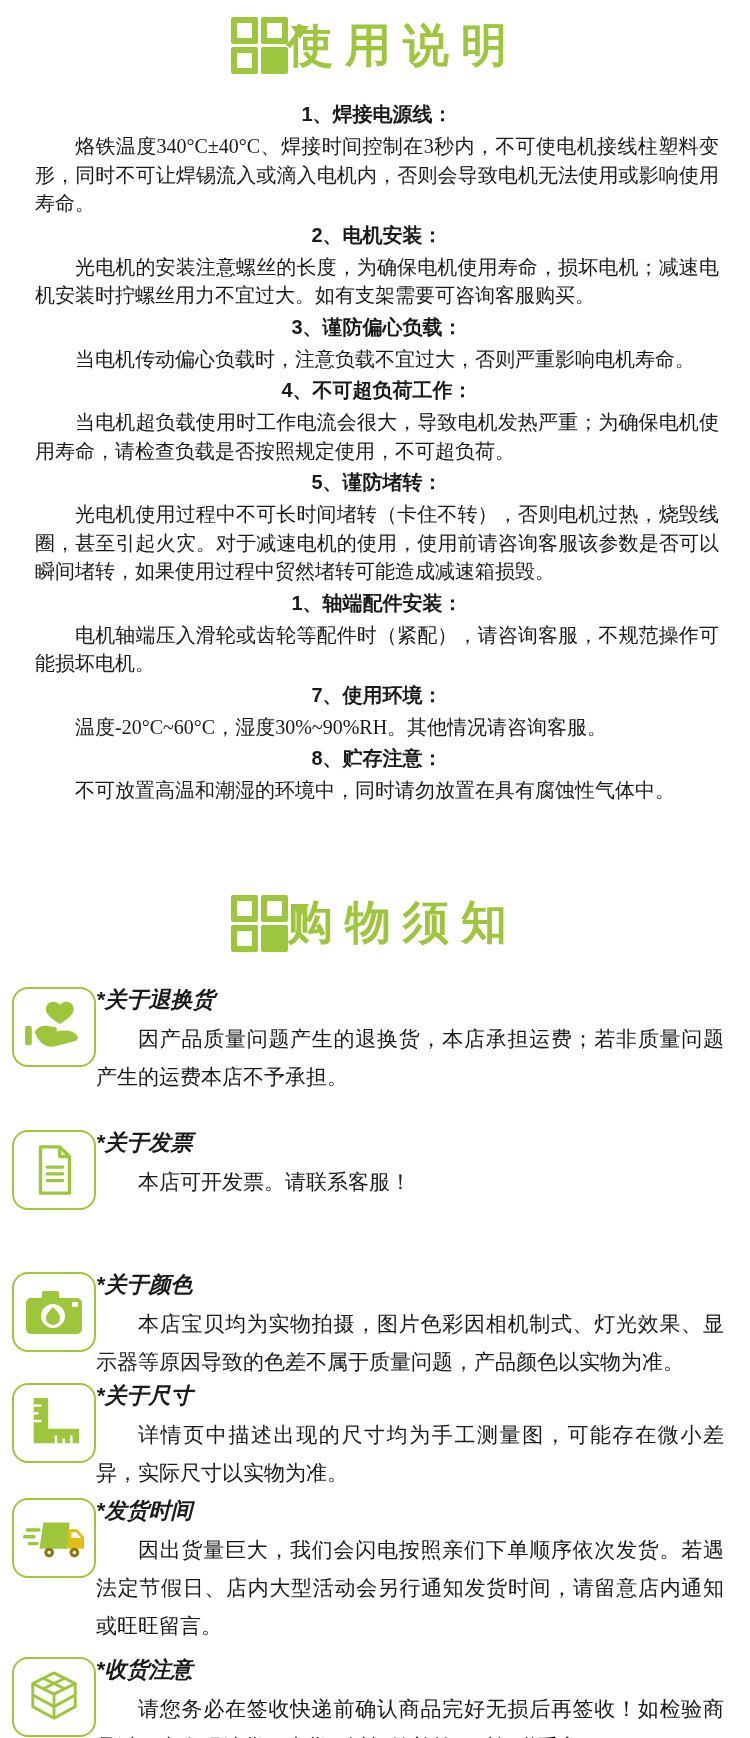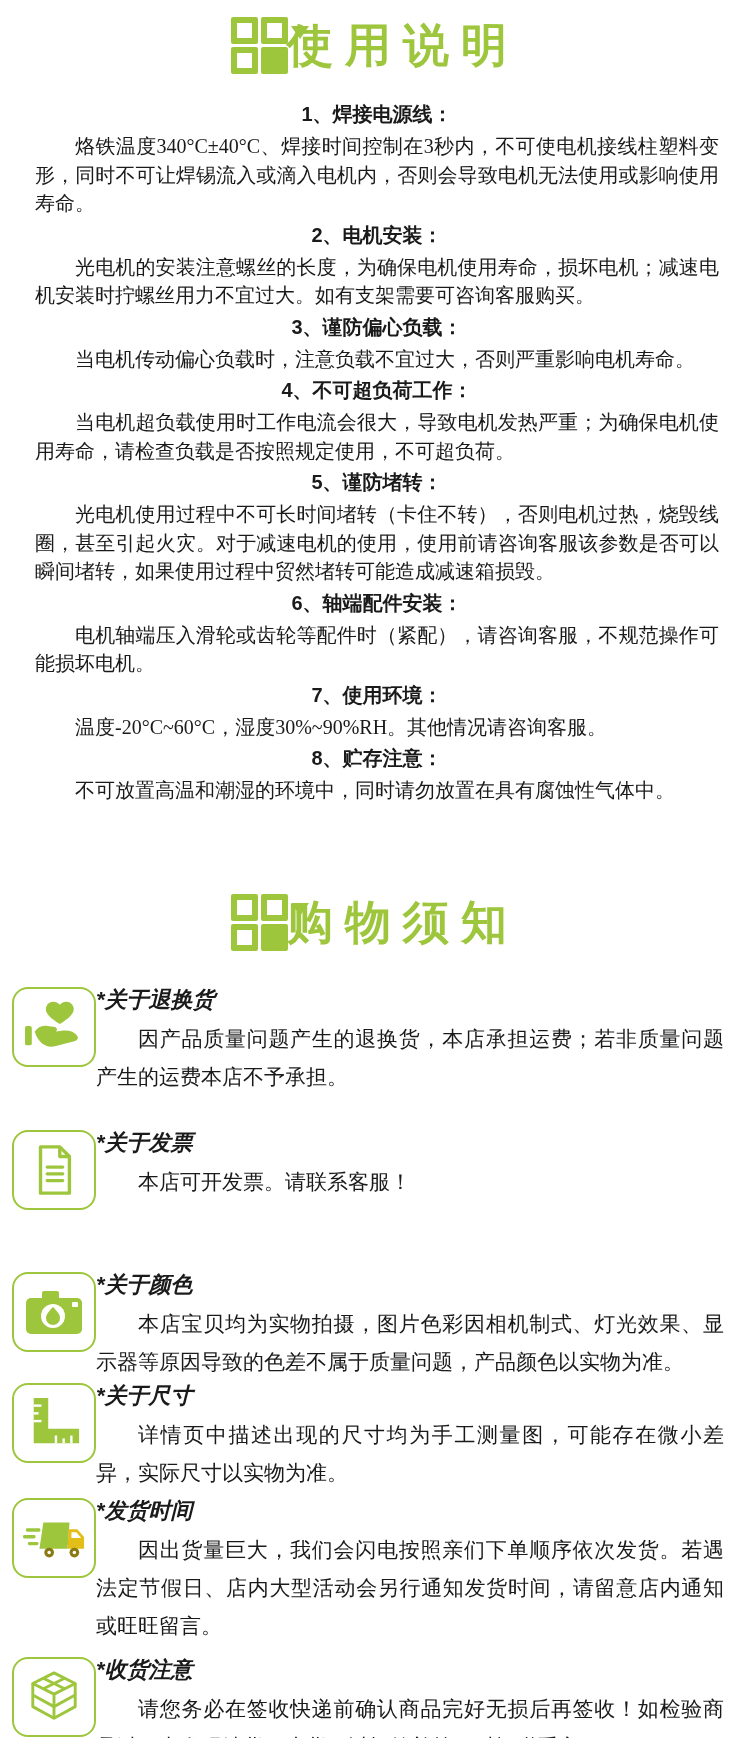--- a/index.html
+++ b/index.html
@@ -42,21 +42,21 @@
     font-family:"Liberation Sans","DejaVu Sans",sans-serif;
     text-align:center;
   }
   .u-body{
     margin:3px;font-size:20px;line-height:28.5px;text-indent:2em;
     text-align:justify;
     font-family:"Liberation Serif","DejaVu Serif",serif;
   }
 
   
-  .shopping-header{margin-top:72px;}
+  .shopping-header{margin-top:72px;align-items:flex-end;}
   .notices{margin-top:34px;}
   .notice{position:relative;padding-left:96px;min-height:86px;}
   .n2{margin-top:32px}.n3{margin-top:56px}.n4{}.n5{margin-top:4px}.n6{margin-top:10px}
   .icon-box{
     position:absolute;left:12px;top:2px;width:80px;height:76px;
     border:2px solid var(--green);border-radius:16px;
     display:flex;align-items:center;justify-content:center;background:#fff;
   }
   .n-head{
     font-size:22px;font-weight:bold;font-style:italic;line-height:29px;
@@ -101,21 +101,21 @@
     </div>
     <div class="u-item">
       <div class="u-head">4、不可超负荷工作：</div>
       <p class="u-body">当电机超负载使用时工作电流会很大，导致电机发热严重；为确保电机使用寿命，请检查负载是否按照规定使用，不可超负荷。</p>
     </div>
     <div class="u-item">
       <div class="u-head">5、谨防堵转：</div>
       <p class="u-body">光电机使用过程中不可长时间堵转（卡住不转），否则电机过热，烧毁线圈，甚至引起火灾。对于减速电机的使用，使用前请咨询客服该参数是否可以瞬间堵转，如果使用过程中贸然堵转可能造成减速箱损毁。</p>
     </div>
     <div class="u-item">
-      <div class="u-head">6、轴端配件安装：</div>
+      <div class="u-head">1、轴端配件安装：</div>
       <p class="u-body">电机轴端压入滑轮或齿轮等配件时（紧配），请咨询客服，不规范操作可能损坏电机。</p>
     </div>
     <div class="u-item">
       <div class="u-head">7、使用环境：</div>
       <p class="u-body">温度-20°C~60°C，湿度30%~90%RH。其他情况请咨询客服。</p>
     </div>
     <div class="u-item">
       <div class="u-head">8、贮存注意：</div>
       <p class="u-body">不可放置高温和潮湿的环境中，同时请勿放置在具有腐蚀性气体中。</p>
     </div>

